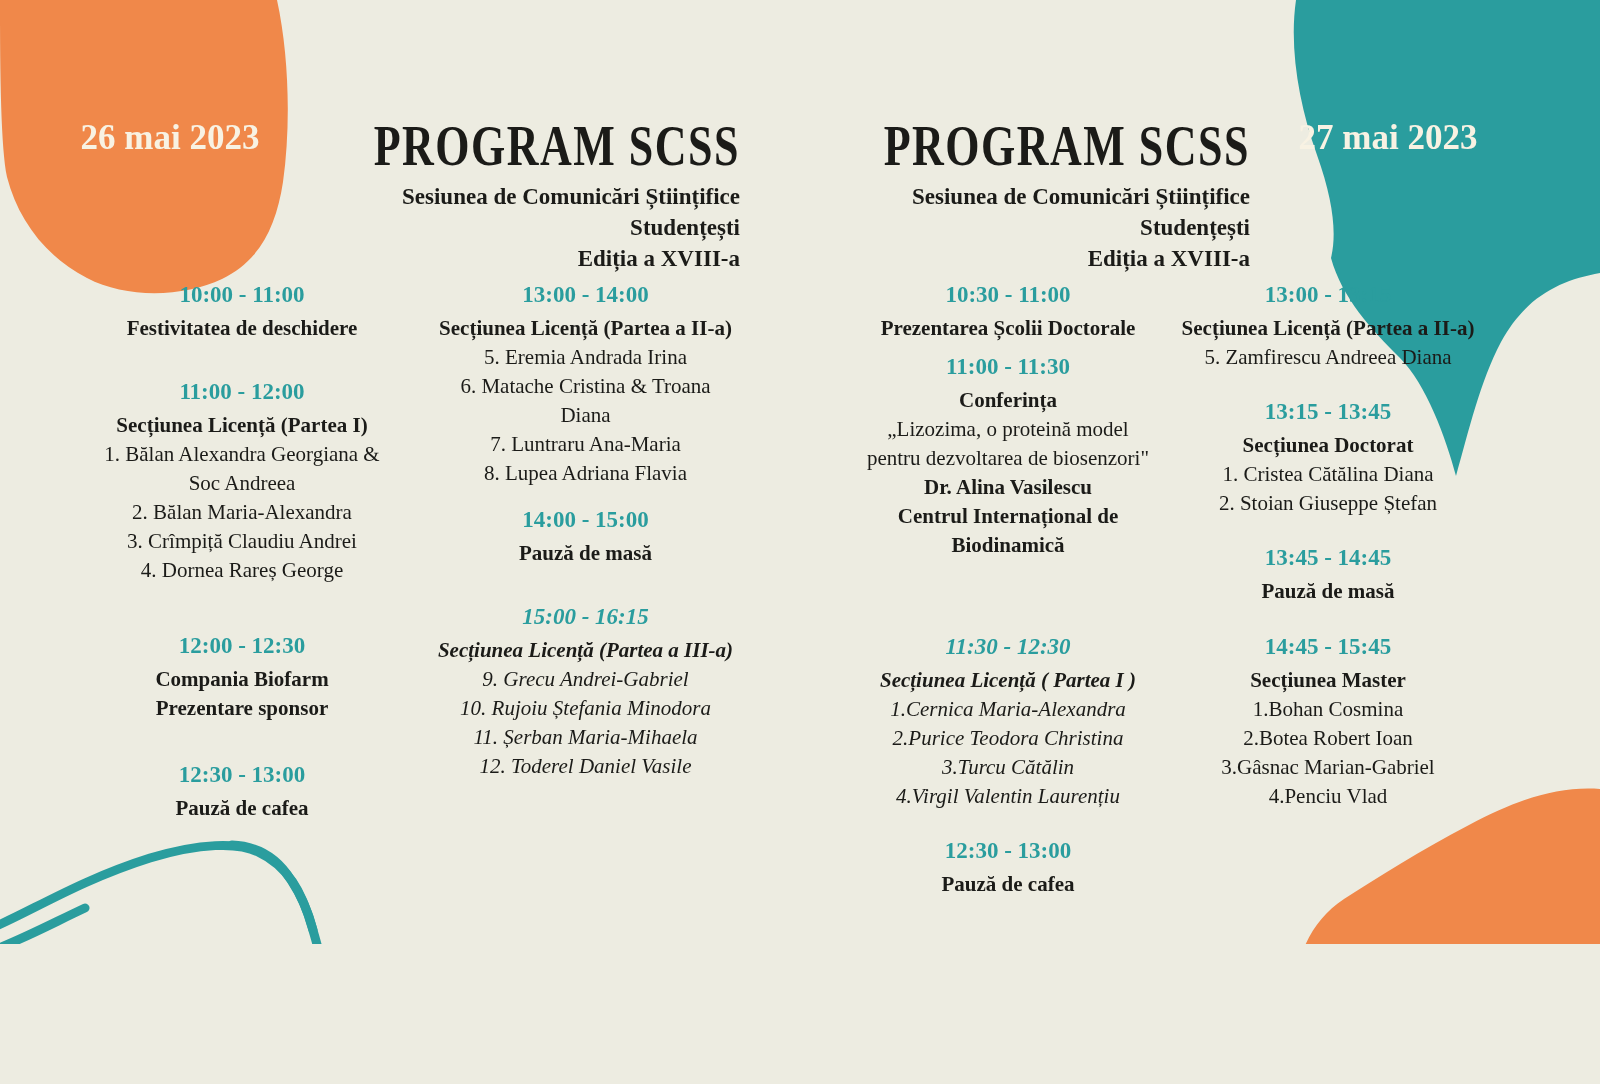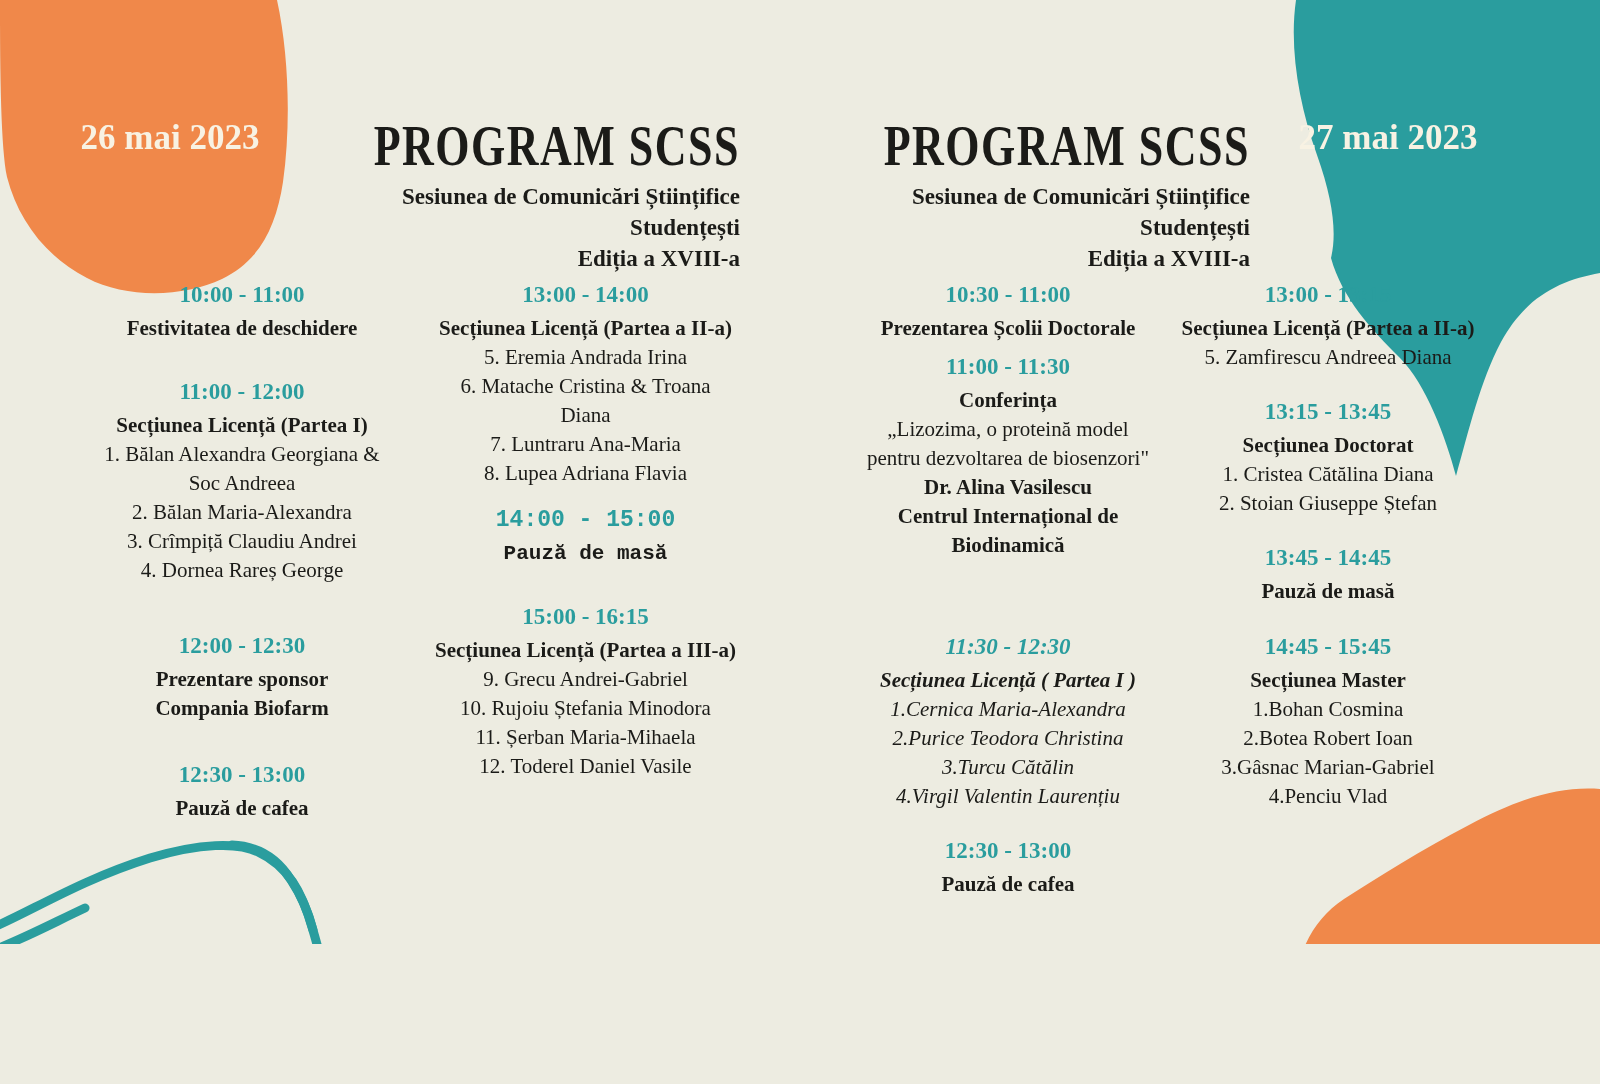--- a/index.html
+++ b/index.html
@@ -83,43 +83,43 @@
         <div class="time">11:00 - 12:00</div>
         <div class="line bold">Secțiunea Licență (Partea I)</div>
         <div class="line">1. Bălan Alexandra Georgiana &amp;</div>
         <div class="line">Soc Andreea</div>
         <div class="line">2. Bălan Maria-Alexandra</div>
         <div class="line">3. Crîmpiță Claudiu Andrei</div>
         <div class="line">4. Dornea Rareș George</div>
       </div>
       <div class="section" style="top: 631px;">
         <div class="time">12:00 - 12:30</div>
+        <div class="line bold">Compania Biofarm</div>
         <div class="line bold">Prezentare sponsor</div>
-        <div class="line bold">Compania Biofarm</div>
       </div>
       <div class="section" style="top: 760px;">
         <div class="time">12:30 - 13:00</div>
         <div class="line bold">Pauză de cafea</div>
       </div>
     </div>
     <div class="column" style="left: 418px; width: 335px;">
       <div class="section" style="top: 280px;">
         <div class="time">13:00 - 14:00</div>
         <div class="line bold">Secțiunea Licență (Partea a II-a)</div>
         <div class="line">5. Eremia Andrada Irina</div>
         <div class="line">6. Matache Cristina &amp; Troana</div>
         <div class="line">Diana</div>
         <div class="line">7. Luntraru Ana-Maria</div>
         <div class="line">8. Lupea Adriana Flavia</div>
       </div>
-      <div class="section" style="top: 505px; font-family: Liberation Mono, monospace;">
+      <div class="section" style="top: 505px;">
         <div class="time">14:00 - 15:00</div>
         <div class="line bold">Pauză de masă</div>
       </div>
-      <div class="section" style="top: 602px;">
+      <div class="section" style="top: 602px; font-style: italic;">
         <div class="time">15:00 - 16:15</div>
         <div class="line bold">Secțiunea Licență (Partea a III-a)</div>
         <div class="line">9. Grecu Andrei-Gabriel</div>
         <div class="line">10. Rujoiu Ștefania Minodora</div>
         <div class="line">11. Șerban Maria-Mihaela</div>
         <div class="line">12. Toderel Daniel Vasile</div>
       </div>
     </div>
     <div class="column" style="left: 843px; width: 330px;">
       <div class="section" style="top: 280px;">

